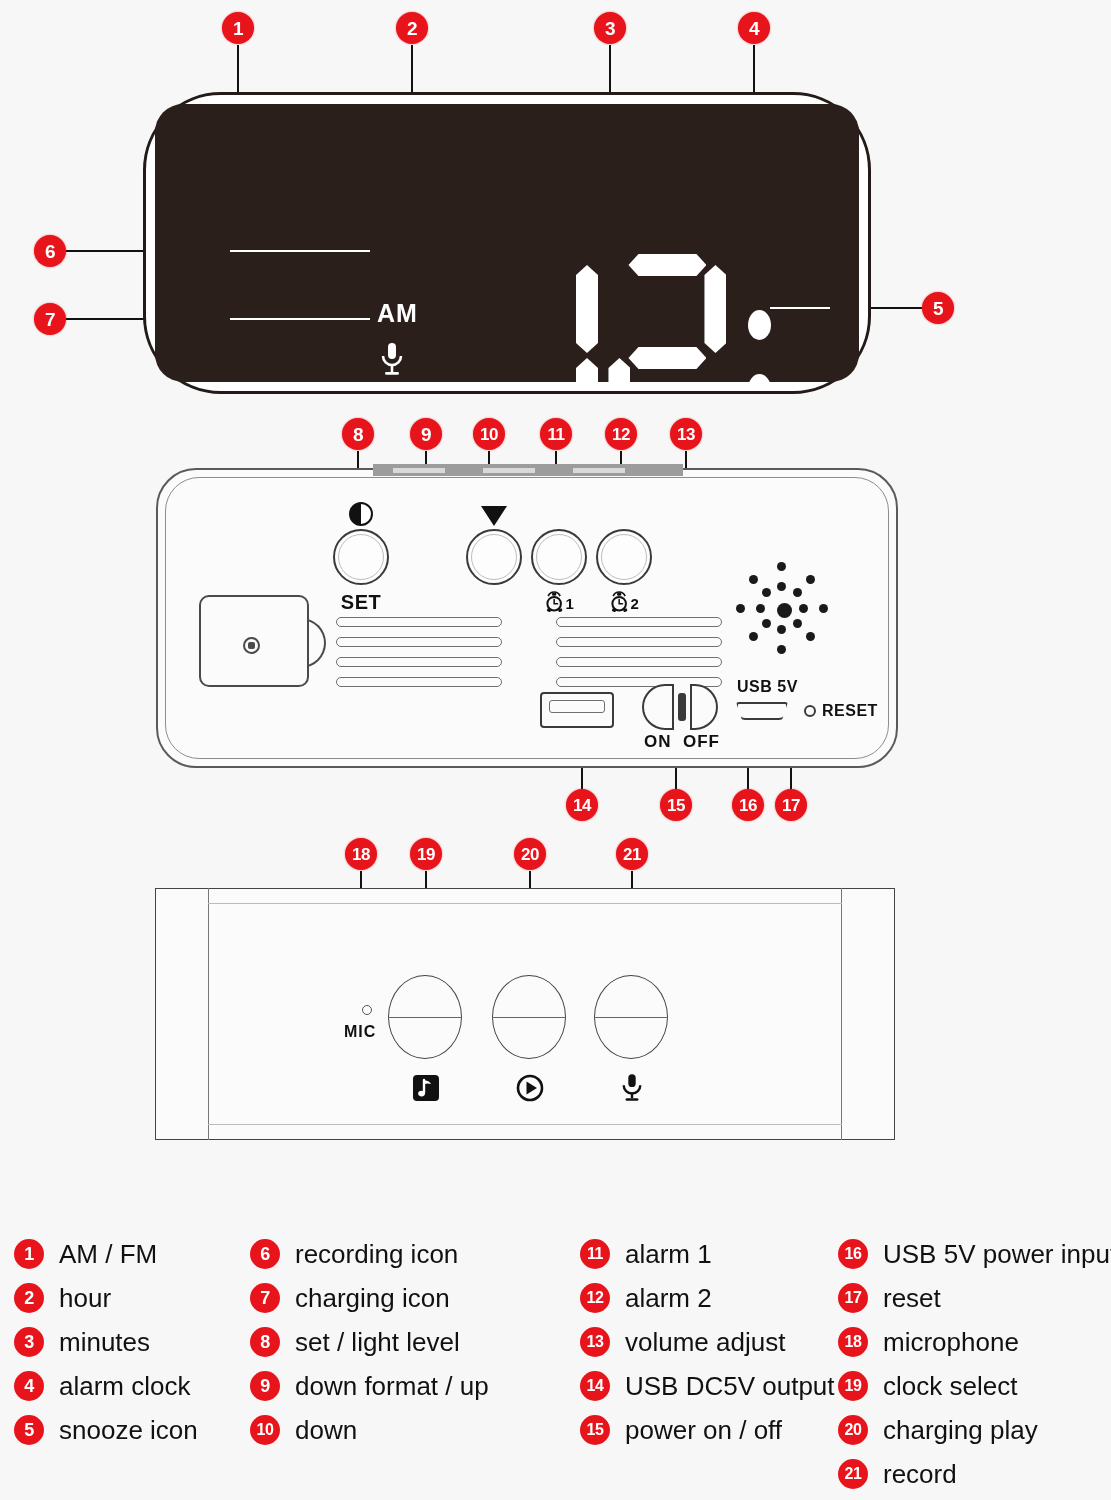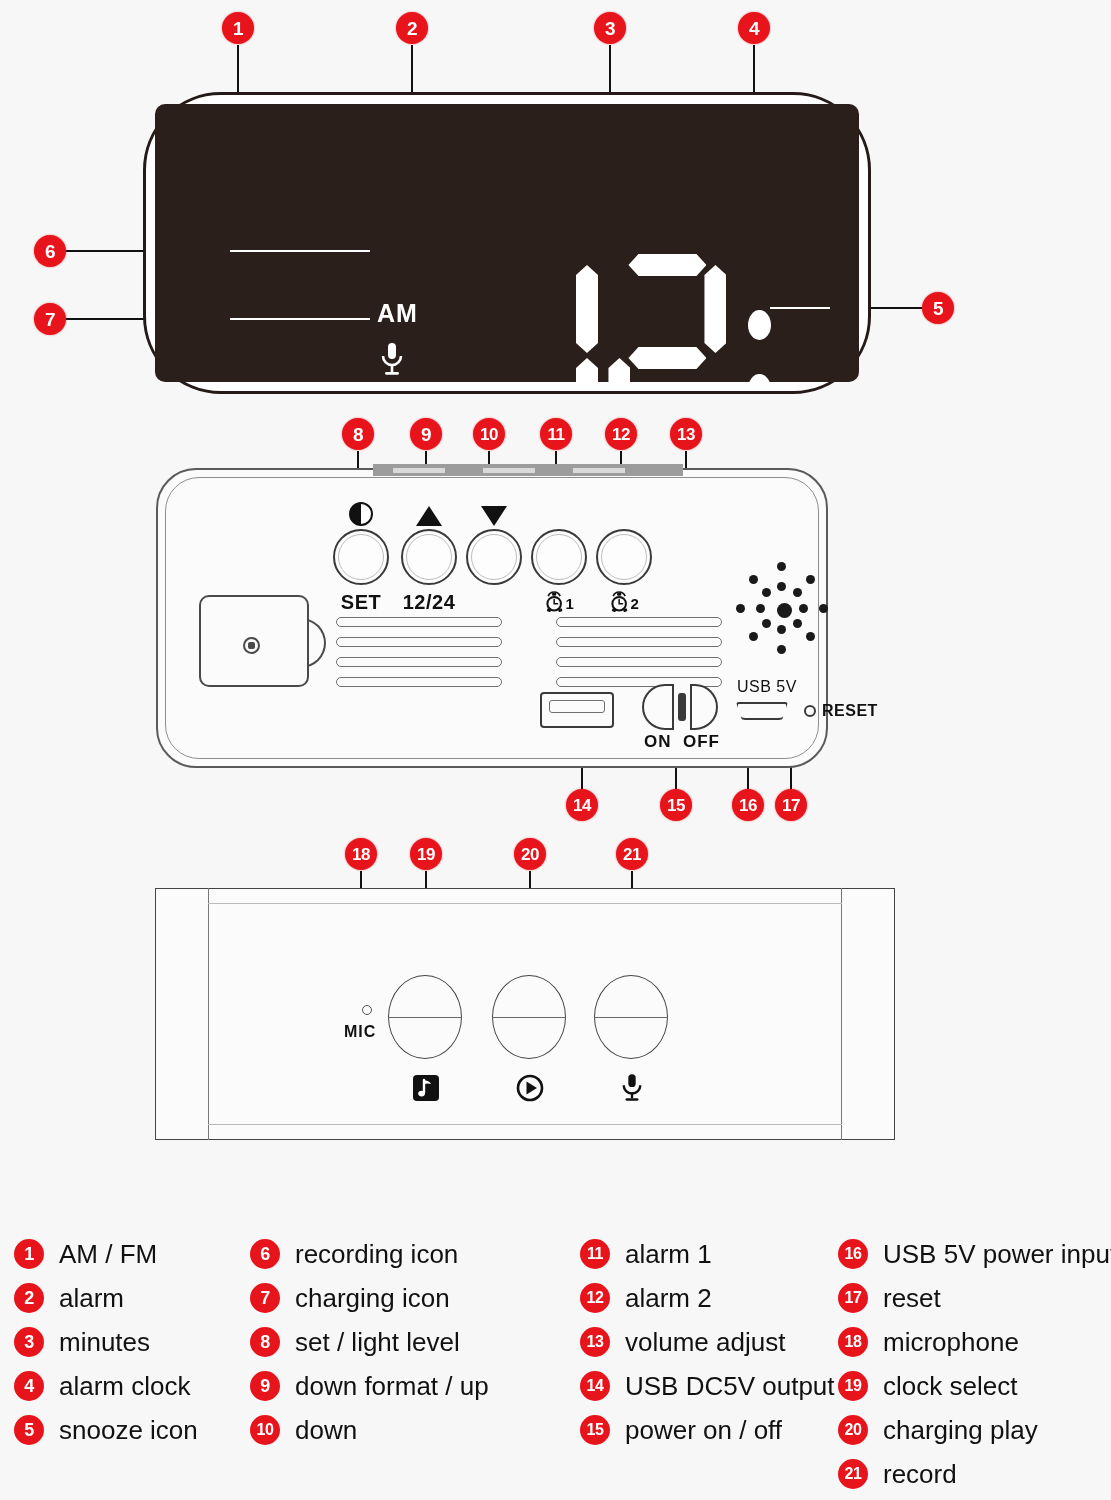--- a/index.html
+++ b/index.html
@@ -34,21 +34,21 @@
   #display-unit{
     position:absolute;left:143px;top:92px;width:728px;height:302px;
     border-radius:78px;
     background:#fff;
     border:3px solid #241a17;
     box-sizing:border-box;
     z-index:10;
   }
   #display-screen{
     position:absolute;left:9px;top:9px;right:9px;bottom:9px;
-    border-radius:10px;
+    border-radius:28px;
     background:#2b1f1b;
     overflow:hidden;
   }
   .lcd-am{
     position:absolute;left:222px;top:195px;
     color:#fff;font-size:25px;font-weight:bold;letter-spacing:1px;
   }
   .lcd-mic{position:absolute;left:224px;top:238px;width:26px;height:36px;}
 
   
@@ -66,21 +66,21 @@
   .sg.g{top:93px;clip-path:polygon(10px 0,68px 0,78px 11px,68px 22px,10px 22px,0 11px);}
   
   .sg.b,.sg.c,.sg.e,.sg.f{width:22px;height:88px;
     clip-path:polygon(0 10px,11px 0,22px 10px,22px 78px,11px 88px,0 78px);}
   .sg.b{right:0;top:11px;}
   .sg.e{left:0;top:104px;}
   .sg.c{right:0;top:104px;}
 
   
   #back-unit{
-    position:absolute;left:156px;top:468px;width:672px;height:300px;
+    position:absolute;left:156px;top:468px;width:742px;height:300px;
     border:2px solid #5a5a5a;border-radius:40px;background:#fbfbfb;
     box-sizing:border-box;z-index:10;
   }
   #back-unit .inner-edge{
     position:absolute;left:7px;top:7px;right:7px;bottom:7px;
     border:1px solid #8d8d8d;border-radius:34px;
   }
   .top-band{
     position:absolute;left:215px;top:-6px;width:310px;height:12px;
     background:#9c9c9c;z-index:12;
@@ -151,21 +151,21 @@
     background:#fbfbfb;border-left:2px solid #3a3a3a;border-right:2px solid #3a3a3a;
   }
   .pw-switch .lever:after{
     content:"";position:absolute;left:4px;top:9px;width:8px;height:28px;background:#3a3a3a;border-radius:3px;
   }
   .pw-label{
     position:absolute;left:478px;top:262px;width:92px;text-align:center;
     font-size:17px;font-weight:bold;letter-spacing:1px;z-index:14;
   }
   .usb5v-label{
-    position:absolute;left:579px;top:208px;font-size:16px;font-weight:normal;letter-spacing:.5px;z-index:14;
+    position:absolute;left:579px;top:208px;font-size:16px;font-weight:bold;letter-spacing:.5px;z-index:14;
   }
   .usb-micro{
     position:absolute;left:578px;top:232px;width:52px;height:18px;z-index:14;
     border:2px solid #3a3a3a;background:#fbfbfb;box-sizing:border-box;
     border-radius:3px 3px 9px 9px;
     clip-path:polygon(0 0,52px 0,46px 18px,6px 18px);
   }
   .reset-hole{
     position:absolute;left:646px;top:235px;width:12px;height:12px;
     border:2px solid #3a3a3a;border-radius:50%;box-sizing:border-box;z-index:14;
@@ -298,27 +298,20 @@
     </div>
 
     <div class="btn-col" style="left:170px;top:26px;">
       <div class="btn-icon">
           <span class="halfmoon"></span>
         </div>
       <div class="knob"></div>
       <div class="btn-label">SET</div>
     </div>
 
-    <div class="btn-col" style="left:238px;top:26px;">
-      <div class="btn-icon">
-          <span class="tri up"></span>
-        </div>
-      <div class="knob"></div>
-      <div class="btn-label">12/24</div>
-    </div>
 
     <div class="btn-col" style="left:303px;top:26px;">
       <div class="btn-icon">
           <span class="tri dn"></span>
         </div>
       <div class="knob"></div>
       <div class="btn-label"></div>
     </div>
 
     <div class="btn-col" style="left:368px;top:26px;">
@@ -477,21 +470,21 @@
 
   <div id="legend">
 
     <div class="lg-col" style="left:14px;">
       <div class="lg-row">
         <span class="lg-badge">1</span>
         <span class="lg-text">AM / FM</span>
       </div>
       <div class="lg-row">
         <span class="lg-badge">2</span>
-        <span class="lg-text">alarm</span>
+        <span class="lg-text">hour</span>
       </div>
       <div class="lg-row">
         <span class="lg-badge">3</span>
         <span class="lg-text">minutes</span>
       </div>
       <div class="lg-row">
         <span class="lg-badge">4</span>
         <span class="lg-text">alarm clock</span>
       </div>
       <div class="lg-row">

